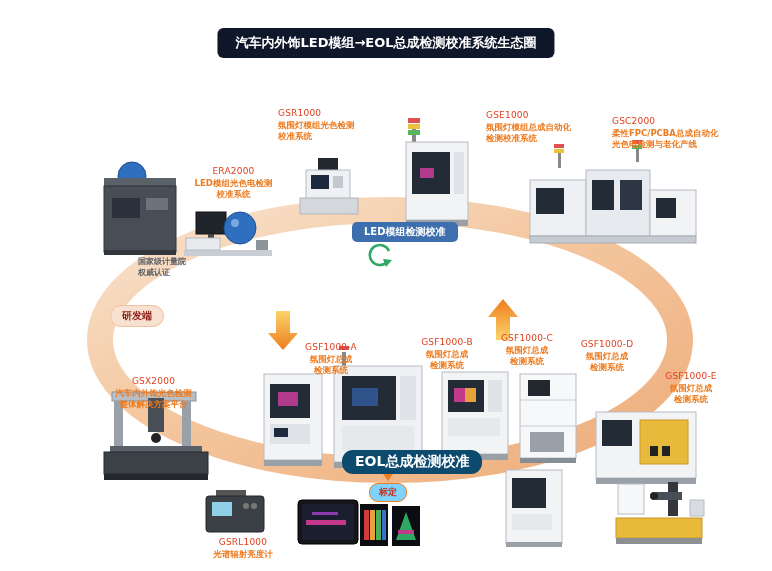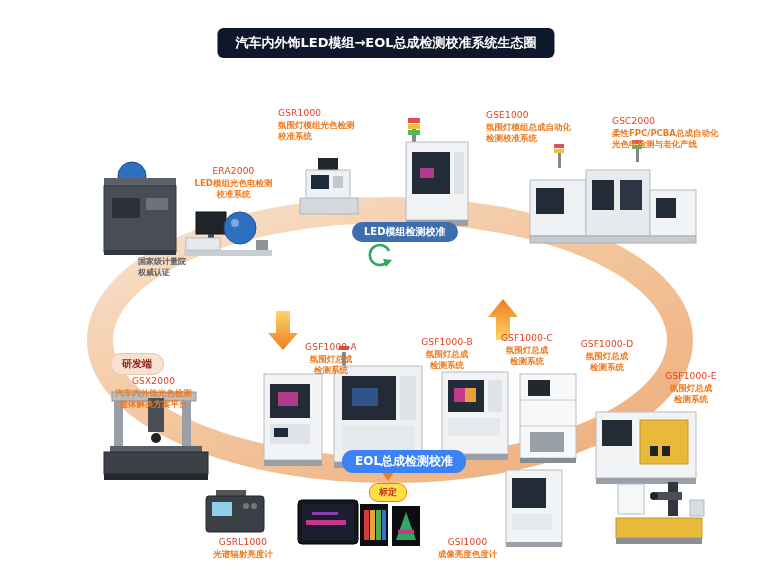--- a/index.html
+++ b/index.html
@@ -14,24 +14,24 @@
     background:#0f172a; color:#ffffff; padding:6px 18px; border-radius:6px;
     font-size:13px; font-weight:700; white-space:nowrap;
   }
 
   .label { position:absolute; line-height:1.3; }
   .label.center { text-align:center; }
   .code { display:block; font-weight:400; color:#e0401f; font-size:9px; letter-spacing:.2px; }
   .ln   { display:block; font-weight:700; color:#ee7a1d; font-size:8.5px; }
 
   .badge { position:absolute; font-weight:700; white-space:nowrap; }
-  .badge-led { left:352px; top:222px; background:#3d6fae; color:#fff; font-size:10px; padding:3px 12px; border-radius:10px; }
-  .badge-eol { left:342px; top:450px; background:#3b82f6; color:#fff; font-size:12px; padding:3px 13px; border-radius:11px; }
-  .badge-rnd { left:110px; top:305px; background:#f8e1d0; color:#8c1d18; font-size:10px; padding:3px 11px; border-radius:11px; border:1px solid #eec3a4;margin-top:48px; }
-  .pill-calib { left:369px; top:483px; background:#fde047; border:1px solid #ee7d1f; color:#c2311c; font-size:9px; padding:2px 9px; border-radius:9px; }
+  .badge-led { left:352px; top:222px; background:#3d6fae; color:#fff; font-size:10px; padding:3px 12px; border-radius:5px; }
+  .badge-eol { left:342px; top:450px; background:#0c4a6e; color:#fff; font-size:14px; padding:3px 13px; border-radius:11px; }
+  .badge-rnd { left:110px; top:305px; background:#f8e1d0; color:#8c1d18; font-size:10px; padding:3px 11px; border-radius:11px; border:1px solid #eec3a4; }
+  .pill-calib { left:369px; top:483px; background:#7dd3fc; border:1px solid #ee7d1f; color:#c2311c; font-size:9px; padding:2px 9px; border-radius:9px; }
 
   .cert { position:absolute; left:138px; top:257px; width:96px; text-align:left;
           font-size:8px; color:#5a5f66; font-weight:600; line-height:1.35; }
   .cert span { display:block; }
 </style>
 </head>
 <body>
 
 <div class="stage">
 
@@ -284,24 +284,20 @@
     <span class="code">GSF1000-E</span>
     <span class="ln">氛围灯总成</span>
     <span class="ln">检测系统</span>
   </div>
 
   <div class="label center" style="left:198px;top:537px;width:90px">
     <span class="code">GSRL1000</span>
     <span class="ln">光谱辐射亮度计</span>
   </div>
 
-  <div class="label center" style="left:420px;top:537px;width:95px">
-    <span class="code">GSI1000</span>
-    <span class="ln">成像亮度色度计</span>
-  </div>
 
 
   <div class="badge badge-led">LED模组检测校准</div>
   <div class="badge badge-eol">EOL总成检测校准</div>
   <div class="badge badge-rnd">研发端</div>
   <div class="badge pill-calib">标定</div>
 
   <div class="cert">
     <span>国家级计量院</span>
     <span>权威认证</span>

